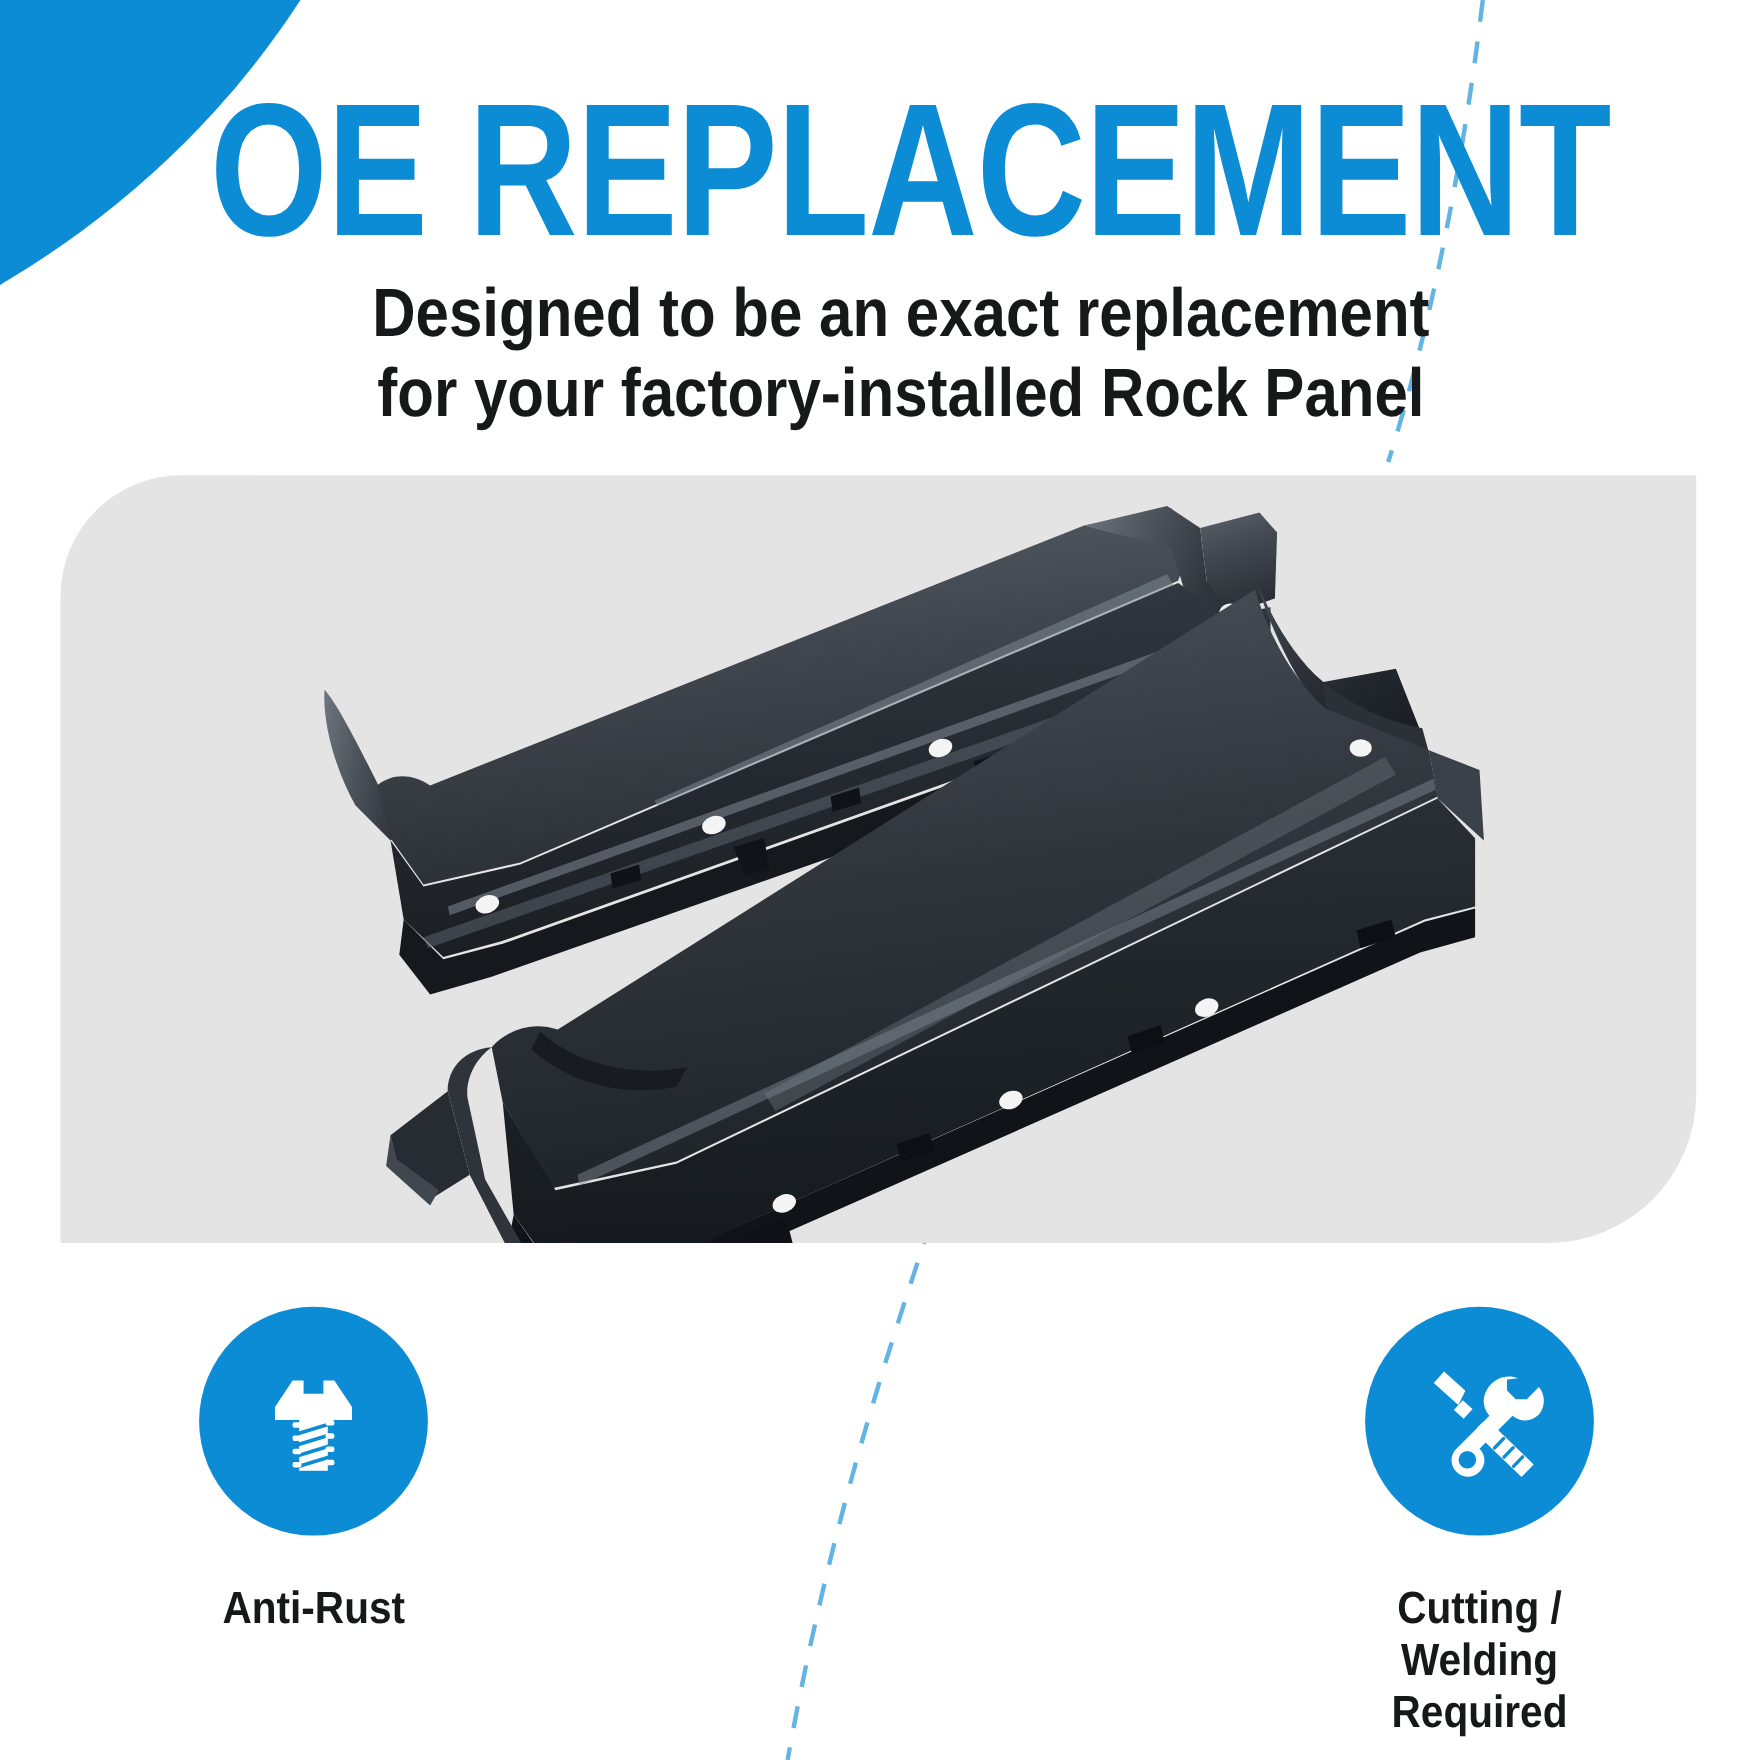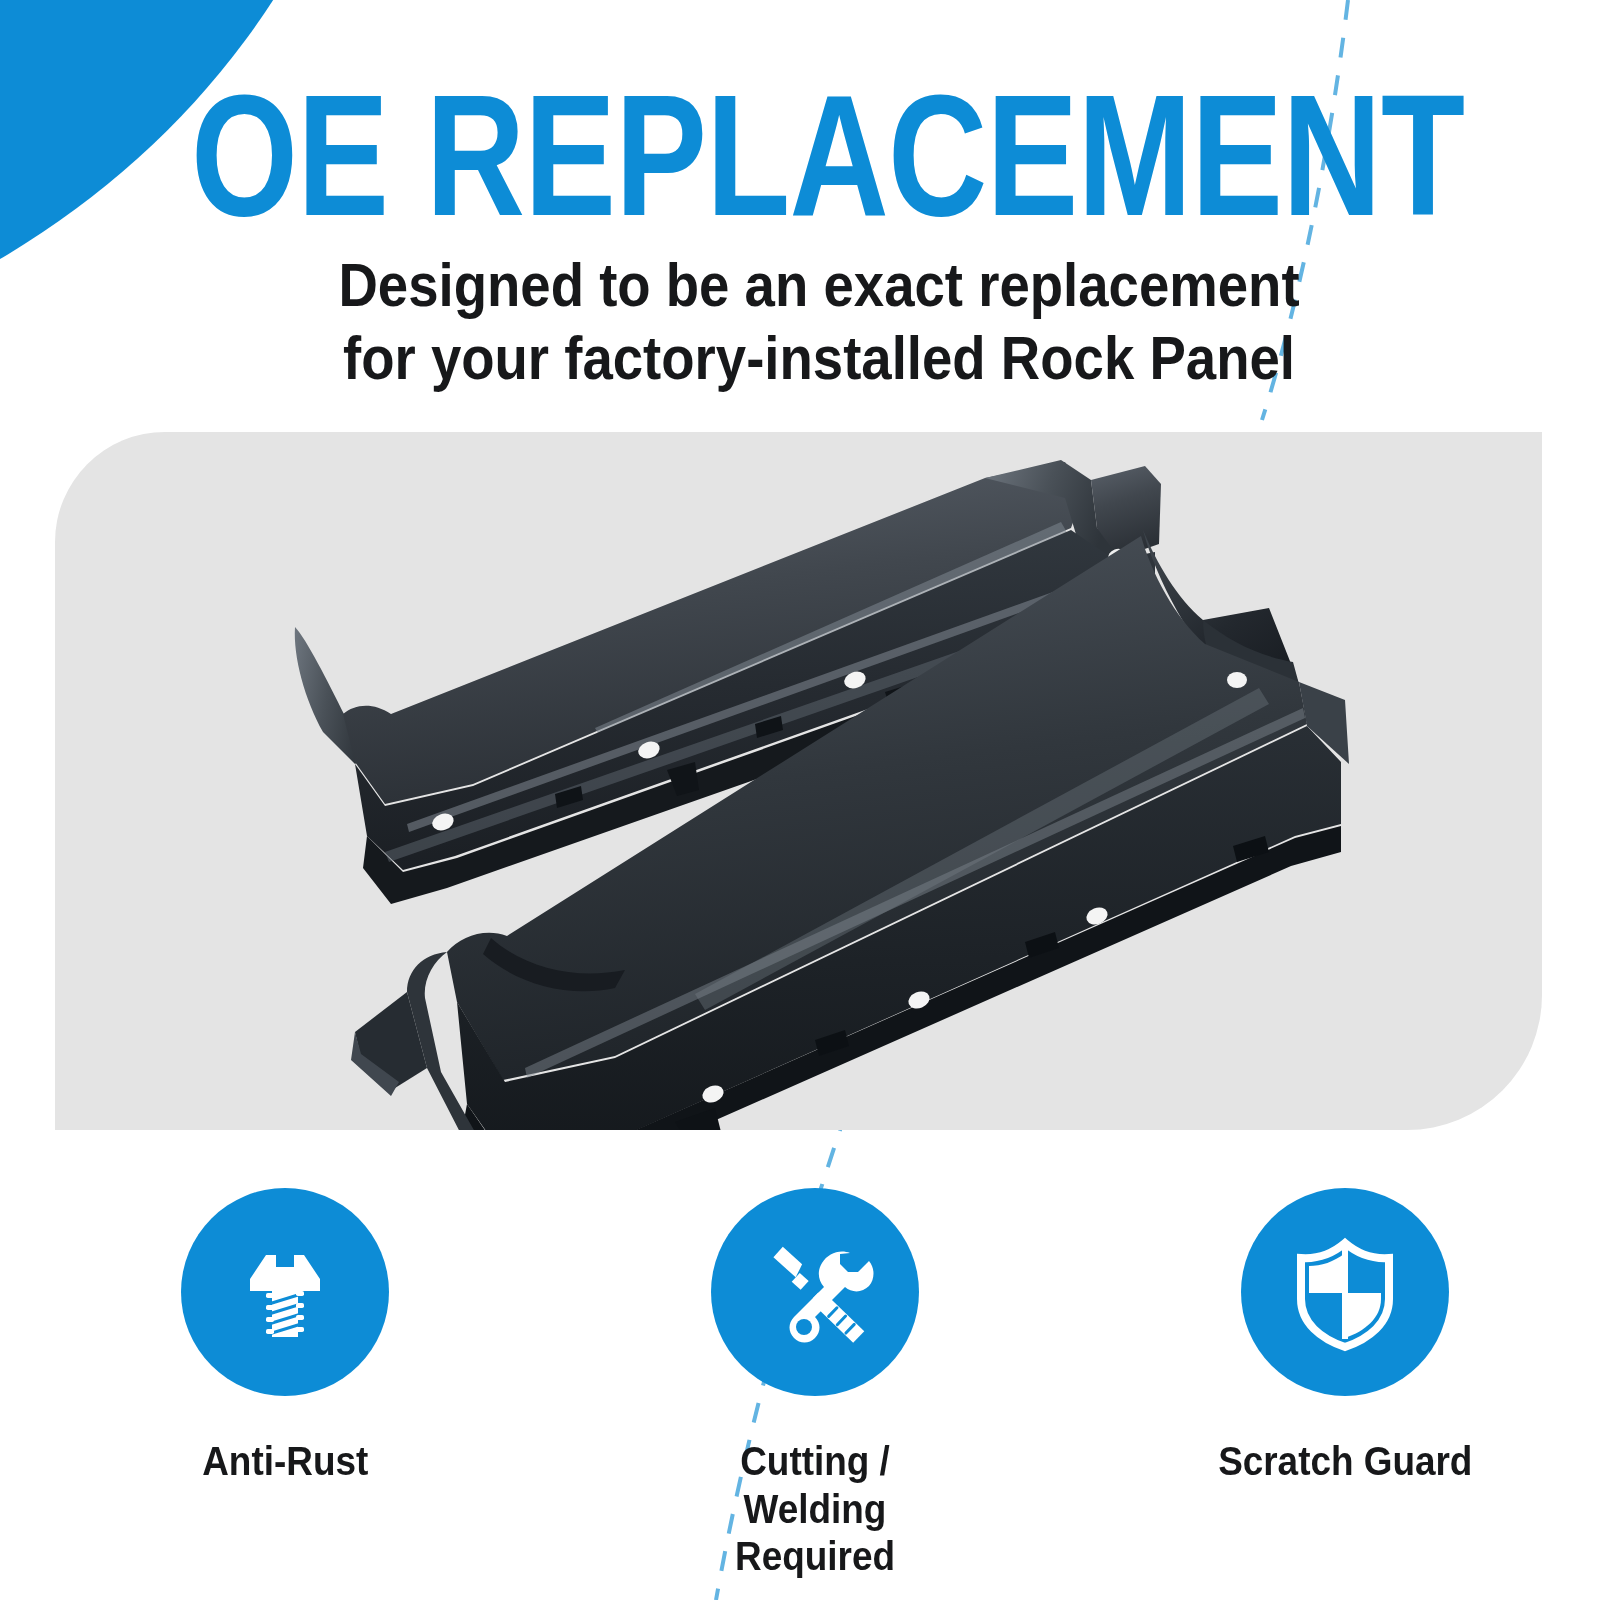--- a/index.html
+++ b/index.html
@@ -319,30 +319,16 @@
           </g>
         </svg>
       </div>
       <div class="feature-label">
         <span class="lb">Cutting / Welding</span>
         <span class="lb">Required</span>
       </div>
     </div>
 
 
-    <div class="feature">
-      <div class="feature-badge">
-        <svg width="116" height="122" viewBox="0 0 116 122">
-          <path d="M58 12 C 44 24, 28 28, 14 27 L14 68 C14 92, 34 108, 58 116
-                   C82 108, 102 92, 102 68 L102 27 C88 28, 72 24, 58 12 Z" fill="none" stroke="#ffffff" stroke-width="8"></path>
-          <path d="M58 22 C 47 31, 34 35, 22 35 L22 62 L58 62 Z" fill="#ffffff"></path>
-          <path d="M58 62 L94 62 L94 68 C94 87, 78 100, 58 107 Z" fill="#ffffff"></path>
-          <rect x="55" y="14" width="6" height="94" fill="#ffffff"></rect>
-        </svg>
-      </div>
-      <div class="feature-label">
-        <span class="lb">Scratch Guard</span>
-      </div>
-    </div>
 
   </div>
 
 </div>
 
 </body></html>

